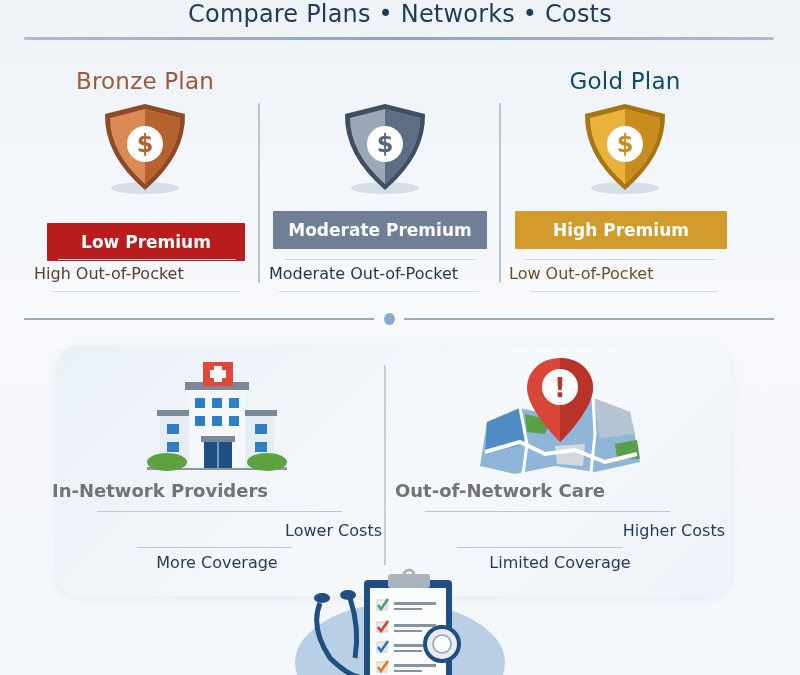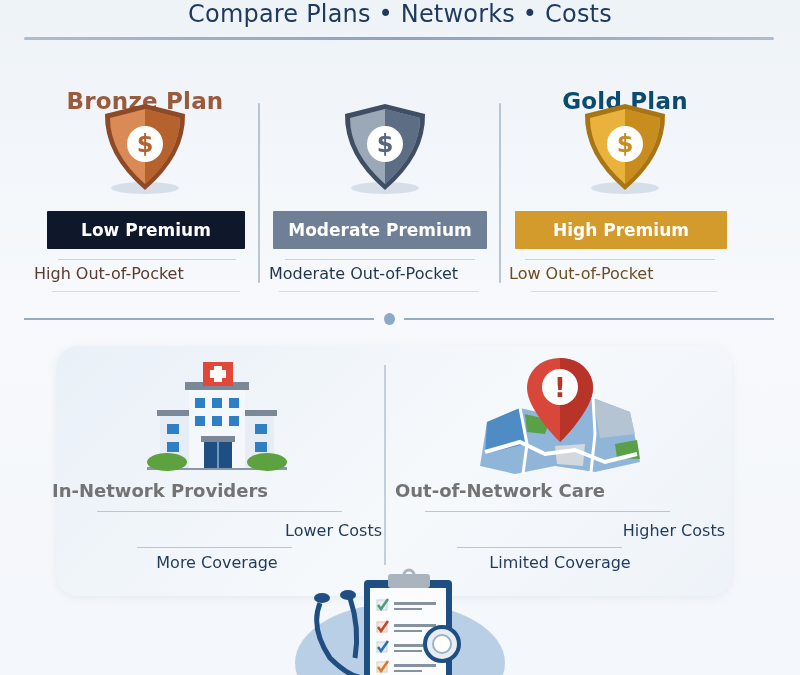--- a/index.html
+++ b/index.html
@@ -17,21 +17,21 @@
   .hr-top {
     position: absolute; left: 24px; top: 37px; width: 750px; height: 3px;
     background: linear-gradient(90deg, #9fb3c6, #7e95ad 50%, #9fb3c6);
     border-radius: 2px; opacity: 0.85;
   }
   .plan {
     position: absolute; top: 60px; width: 230px; height: 240px;
   }
   .plan-title {
     position: absolute; top: 8px; left: 0; width: 100%;
-    text-align: center; font-size: 23px; font-weight: bold; letter-spacing: 0.2px; margin-top: 20px;
+    text-align: center; font-size: 23px; font-weight: normal; letter-spacing: 0.2px;
   }
   .shield-wrap { position: absolute; top: 40px; left: 50%; transform: translateX(-50%); width: 110px; height: 100px; }
   .shield-wrap svg { width: 110px; height: 100px; }
   .premium-bar {
     position: absolute; top: 151px; height: 38px; color: #fff; text-align: center;
     font-size: 17px; font-weight: bold; line-height: 38px; border-radius: 1px;
   }
   .oop-line-top { position: absolute; top: 199px; height: 1px; background: #c9d2dc; }
   .oop-text {
     position: absolute; top: 202px; left: 4px; width: 100%; text-align: left; font-size: 16px; line-height: 24px;
@@ -74,21 +74,21 @@
   <div class="shield-wrap">
     <svg viewBox="0 0 110 100">
       <ellipse cx="55" cy="88" rx="34" ry="6" fill="#d6dee7"></ellipse>
       <path d="M55 4 L95 14 Q96 55 55 90 Q14 55 15 14 Z" fill="#8e4a26"></path>
       <path d="M55 9 L90 18 Q90 53 55 84 Q20 53 20 18 Z" fill="#d98a55"></path>
       <path d="M55 9 L90 18 Q90 53 55 84 Z" fill="#b5622f"></path>
       <circle cx="55" cy="44" r="18" fill="#fff"></circle>
       <text x="55" y="52" text-anchor="middle" font-size="24" font-weight="bold" fill="#b5622f" font-family="DejaVu Sans, sans-serif">$</text>
     </svg>
   </div>
-  <div class="premium-bar" style="left:17px;width:198px;background:#0f172a;">Low Premium</div>
+  <div class="premium-bar" style="left:17px;width:198px;background:#b91c1c;margin-top:12px;">Low Premium</div>
   <div class="oop-line-top" style="left:28px;width:178px;"></div>
   <div class="oop-text" style="color:#5a3b2e;">High Out-of-Pocket</div>
   <div class="oop-line-bottom" style="left:22px;width:188px;"></div>
 </div>
 <div class="vdiv" style="left:258px;"></div>
 
 <div class="plan" style="left:265px;width:240px;">
   <div class="shield-wrap">
     <svg viewBox="0 0 110 100">
       <ellipse cx="55" cy="88" rx="34" ry="6" fill="#d6dee7"></ellipse>

